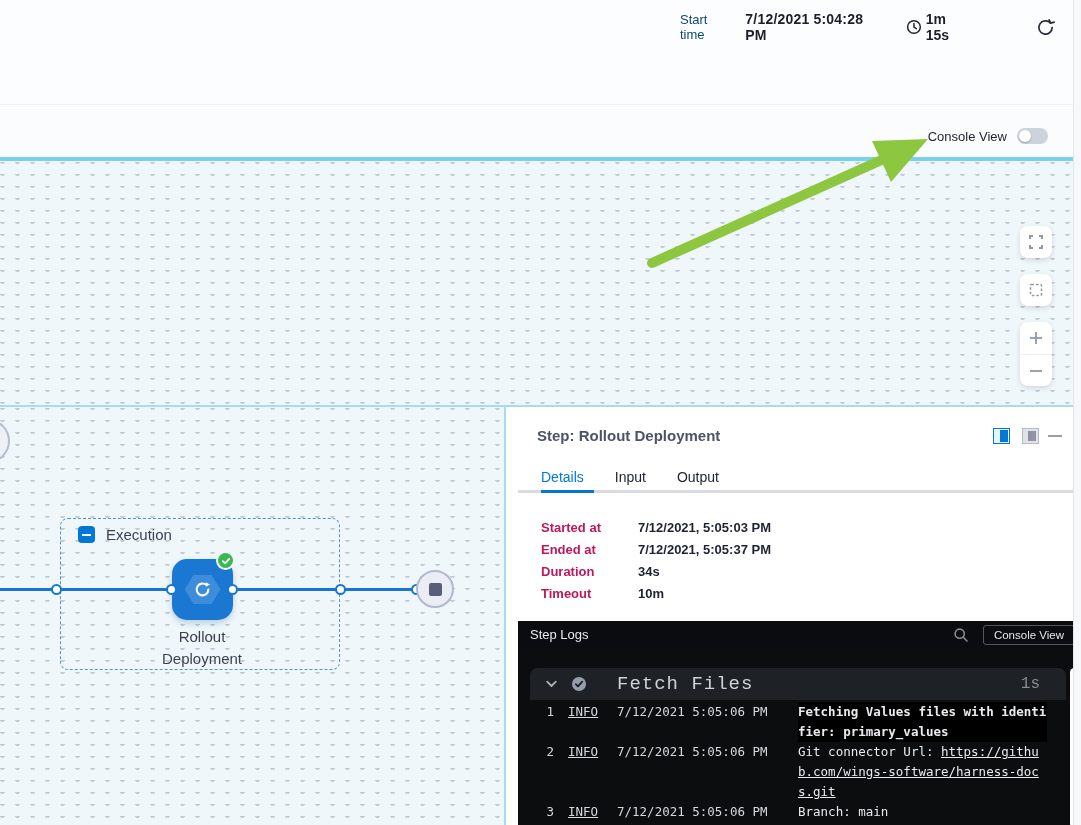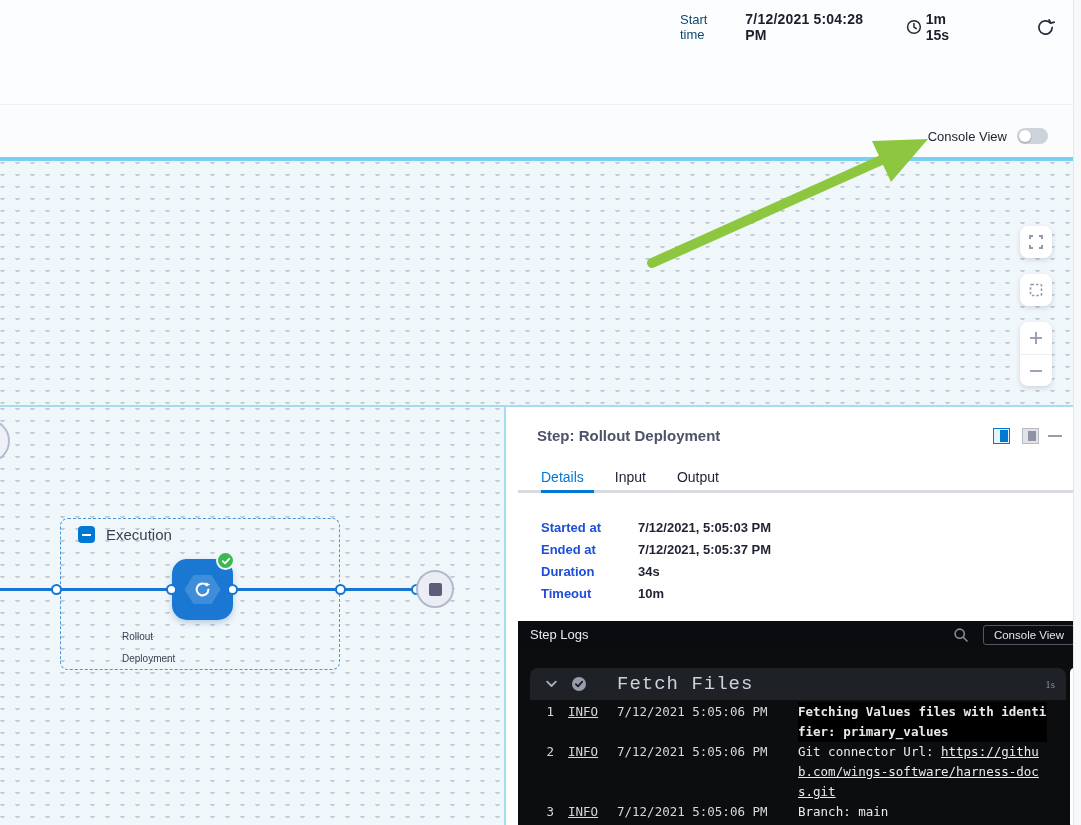--- a/index.html
+++ b/index.html
@@ -51,21 +51,21 @@
   .collapse-chip { width:17px; height:17px; background:#0278d5; border-radius:4px; position:relative; cursor:pointer; }
   .collapse-chip::after { content:""; position:absolute; left:4px; top:7.5px; width:9px; height:2px; background:#fff; }
   .exec-label-text { font-size:15px; color:#3c3f52; }
   .step-node { position:absolute; left:172px; top:152px; width:61px; height:61px; background:#1a78d3; border-radius:15px;
     display:flex; align-items:center; justify-content:center; cursor:pointer; box-shadow:0 3px 6px rgba(20,80,150,.25); }
   .hexagon { width:36px; height:32px; background:rgba(255,255,255,.16);
     clip-path:polygon(25% 5%, 75% 5%, 100% 50%, 75% 95%, 25% 95%, 0% 50%); display:flex; align-items:center; justify-content:center; }
   .status-badge { position:absolute; left:216px; top:144px; width:19px; height:19px; border-radius:50%; background:#3bb84f;
     border:2px solid #f0f7fb; display:flex; align-items:center; justify-content:center; }
   .conn-dot { position:absolute; width:11px; height:11px; border-radius:50%; background:#fff; border:2.4px solid #1876d2; top:177px; }
-  .node-caption { position:absolute; left:122px; top:219px; width:160px; text-align:left; font-size:10px; color:#3c3f52; line-height:22px; }
+  .node-caption { position:absolute; left:122px; top:219px; width:160px; text-align:center; font-size:15px; color:#3c3f52; line-height:22px; }
   .end-node { position:absolute; left:416px; top:163px; width:38px; height:38px; border-radius:50%; background:#ebedf5;
     border:2px solid #b4b8cd; display:flex; align-items:center; justify-content:center; }
   .end-node .sq { width:13px; height:13px; background:#5a5e78; border-radius:2px; }
   .partial-node { position:absolute; left:-34px; top:12px; width:44px; height:44px; border-radius:50%; background:#eef0f8; border:2px solid #b7bad0; }
 
   
   .panel { left:506px; top:407px; width:567px; height:366px; background:#fff;margin-left:12px; }
   .panel-title { position:absolute; left:19px; top:20px; font-size:15px; font-weight:bold; color:#4d5368; }
   .layout-icon-1 { position:absolute; left:475px; top:21px; width:17px; height:16px; border:1px solid #0278d5; background:#e8f4fd; cursor:pointer; }
   .layout-icon-1::after { content:""; position:absolute; right:1px; top:1px; width:8px; height:12px; background:#0278d5; }
@@ -73,34 +73,34 @@
   .layout-icon-2::after { content:""; position:absolute; right:2px; top:2px; width:8px; height:10px; background:#8f93a3; }
   .minimize-icon { position:absolute; left:530px; top:28px; width:14px; height:2px; background:#9a9daf; cursor:pointer; }
 
   .tabs { position:absolute; left:23px; top:62px; display:flex; gap:31px; font-size:14px; }
   .tab { cursor:pointer; color:#1e2130; padding-bottom:6px; }
   .tab.active { color:#0278d5; }
   .tabs-separator { position:absolute; left:0; top:83px; width:567px; height:3px; background:#d9dae1; }
   .tab-underline { position:absolute; left:23px; top:83px; width:53px; height:3px; background:#0278d5; z-index:2; }
 
   .details-grid { position:absolute; left:23px; top:113px; display:grid; grid-template-columns:97px auto; row-gap:7px; font-size:13px; }
-  .d-label { color:#1d4ed8; font-weight:bold; }
+  .d-label { color:#be185d; font-weight:bold; }
   .d-value { color:#1f2233; font-weight:bold; }
 
   
   .logs-bar { position:absolute; left:0; top:214px; width:567px; height:27px; background:#0b0c10; display:flex; align-items:center; }
   .logs-title { color:#e9eaee; font-size:13px; margin-left:12px; }
   .logs-actions { position:absolute; right:10px; display:flex; align-items:center; gap:14px; }
   .console-view-btn { background:none; border:1px solid #53565e; border-radius:3px; color:#e4e6ea; font-size:11.5px;
     padding:3px 10px; cursor:pointer; font-family:"Liberation Sans", sans-serif; }
   .log-area { position:absolute; left:0; top:241px; width:567px; height:177px; background:#0c0d0f; overflow:hidden; }
   .fetch-header { position:absolute; left:12px; top:20px; width:536px; height:32px; background:#1e2125; border-radius:8px 8px 0 0;
     display:flex; align-items:center; cursor:pointer; }
   .fetch-name { font-family:Liberation Mono, monospace; font-size:19px; color:#ced2d9; letter-spacing:1px; margin-left:30px; }
-  .fetch-duration { position:absolute; right:11px; font-family:Liberation Serif, serif; font-size:11px; color:#878b94; }
+  .fetch-duration { position:absolute; right:26px; font-family:Liberation Mono, monospace; font-size:16px; color:#878b94; }
   .log-lines { position:absolute; left:0; top:54px; width:548px; font-family:"DejaVu Sans Mono", monospace; font-size:12.5px; line-height:20px; color:#d6d8dc; }
   .log-row { display:flex; align-items:flex-start; }
   .ln { width:36px; text-align:right; flex:none; }
   .lv { width:34px; margin-left:14px; flex:none;text-decoration:underline; }
   .lt { width:154px; margin-left:15px; flex:none; }
   .lm { width:249px; margin-left:27px; flex:none; word-break:break-all; color:#e8eaed; }
   .log-row.bold .lm { font-weight:bold; background:#000; }
   .lm a { color:#e8eaed; text-decoration:underline; }
   .log-scroll-thumb { position:absolute; left:552px; top:20px; width:9px; height:160px; background:#fff; border-radius:5px; cursor:pointer; }
 

